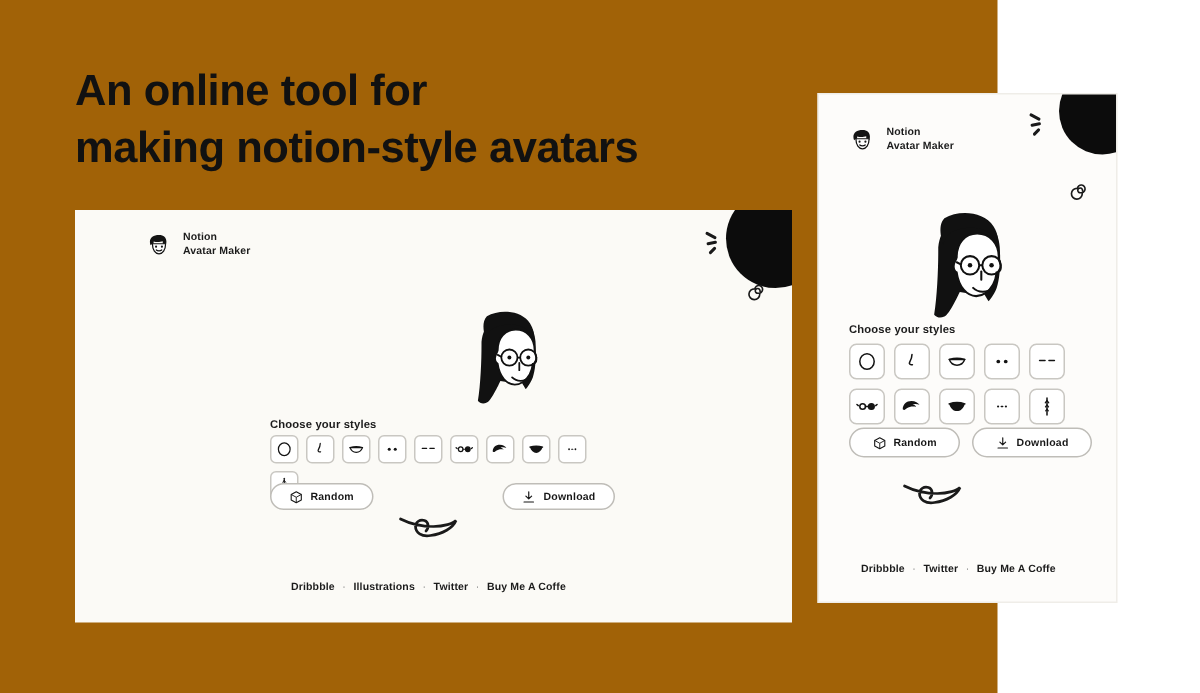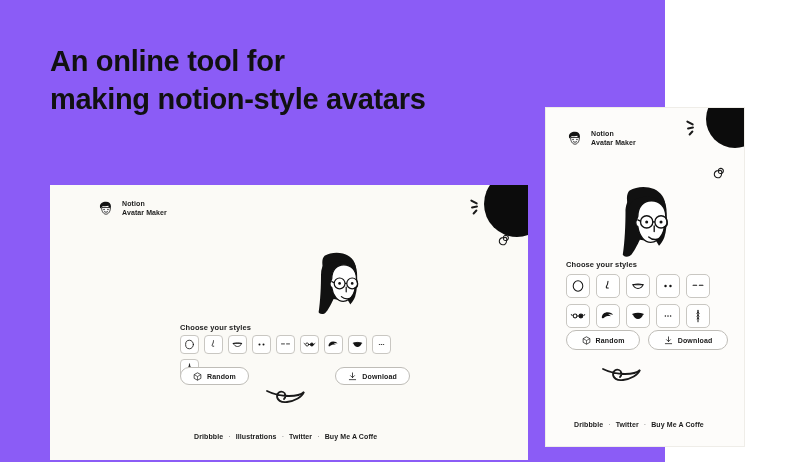--- a/index.html
+++ b/index.html
@@ -2,40 +2,39 @@
 <html><head>
 <meta charset="utf-8">
 <style>
   * { box-sizing: border-box; margin: 0; padding: 0; }
   html, body {
     width: 800px; height: 462px;
     background: #ffffff;
     font-family: "Liberation Sans", sans-serif;
     overflow: hidden;
   }
-  .page { position: relative; width: 665px; height: 462px; background: #8b5cf6; }
+  .page { position: relative; width: 665px; height: 462px; background: #a16207; }
 
   
   .headline {
     position: absolute;
     left: 50px; top: 42px;
     font-size: 29px;
     font-weight: 700;
     line-height: 1.32;
     letter-spacing: -0.3px;
     color: #111111;
     white-space: pre-line;
   }
 
   
   .card {
     position: absolute;
     background: #FBFAF6;
     overflow: hidden;
-    margin-top: 45px;
   }
   .card-main  { left: 50px;  top: 140px; width: 478px; height: 275px; }
   .card-side  { left: 545px; top: 62px;  width: 200px; height: 340px;
                 background: #FDFCFA; border: 1px solid #EFEDE8; }
 
   
   .blob {
     position: absolute;
     background: #0C0C0C;
     border-radius: 50%;

